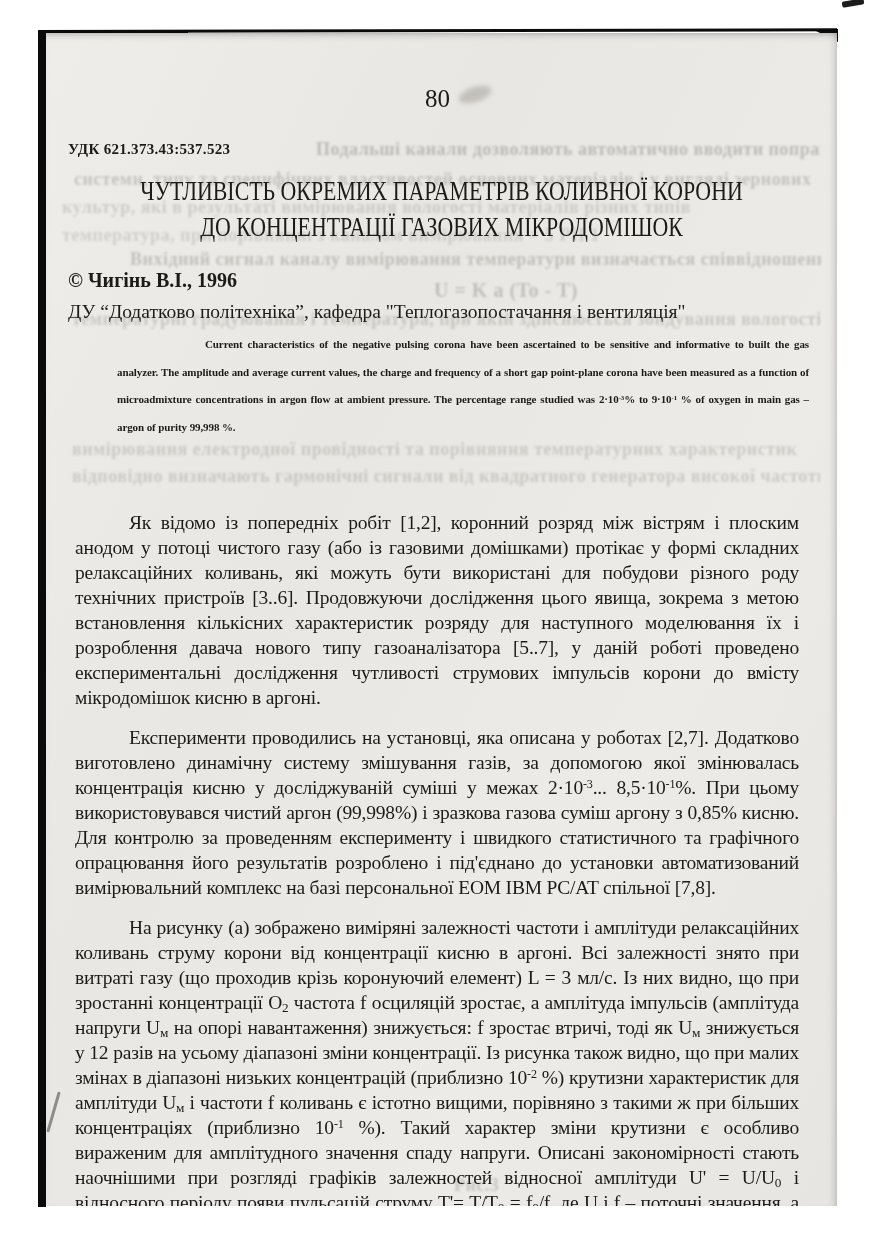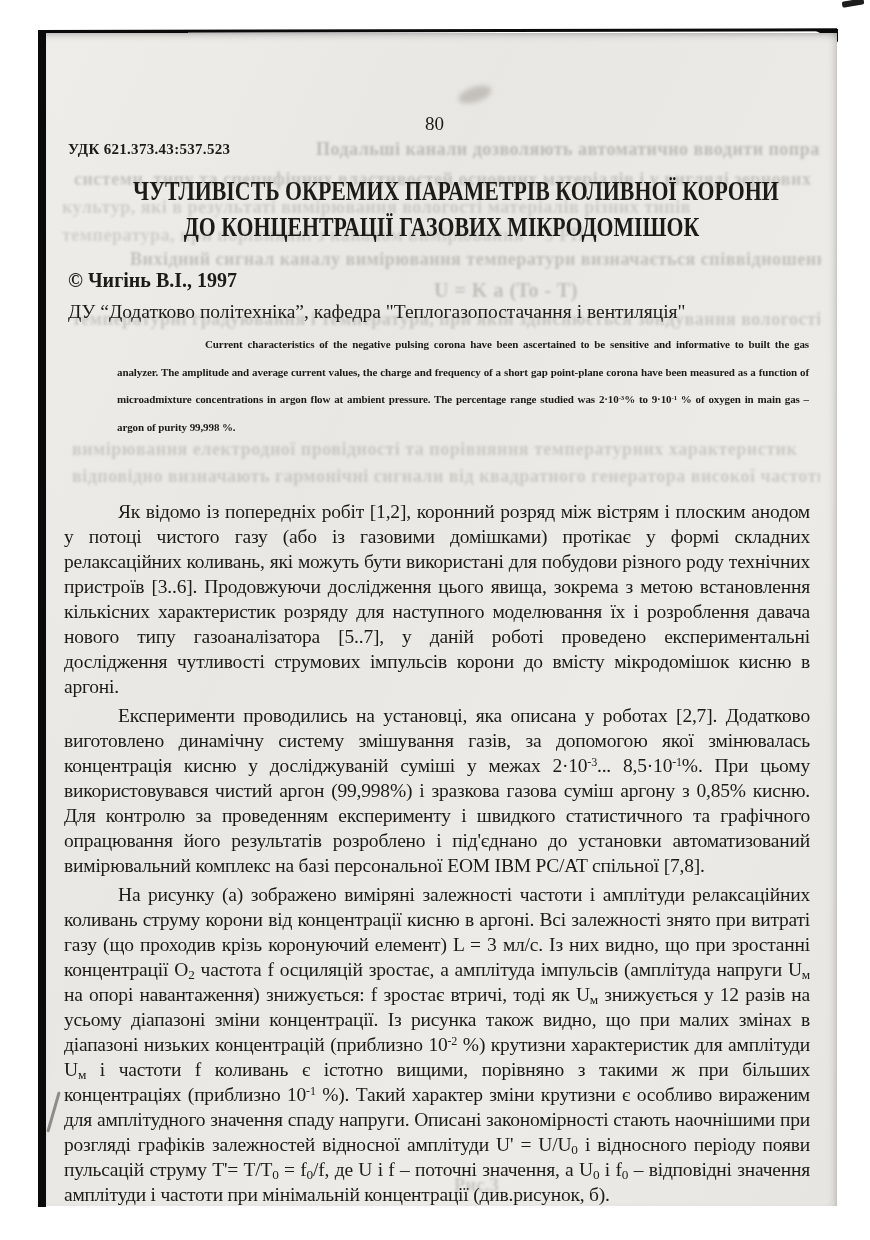--- a/index.html
+++ b/index.html
@@ -40,40 +40,40 @@
   .b3{top:192px;left:16px;width:762px;opacity:.6;}
   .b4{top:216px;left:84px;width:692px;opacity:.9;}
   .b5{top:246px;left:388px;width:280px;opacity:.9;font-size:20px;}
   .b6{top:276px;left:26px;width:748px;opacity:.75;}
   .b7{top:406px;left:26px;width:748px;opacity:.7;}
   .b8{top:433px;left:26px;width:748px;opacity:.7;}
   .b9{top:1142px;left:408px;width:120px;opacity:.8;}
 
   .content{position:relative;z-index:2;}
 
-  .page-number{position:absolute;left:379px;top:52px;font-size:19px;margin-top:28px;}
+  .page-number{position:absolute;left:379px;top:52px;font-size:25px;}
   .smudge{position:absolute;left:412px;top:54px;width:34px;height:15px;border-radius:50%;
     background:rgba(110,104,96,.30);filter:blur(2.5px);transform:rotate(-18deg);}
 
   .udc{position:absolute;left:22px;top:108px;font-size:15px;font-weight:bold;letter-spacing:.3px;}
 
   .title{position:absolute;left:0;top:140px;width:791px;text-align:center;
-    font-weight:bold;font-size:28px;line-height:36px;}
+    font-weight:normal;font-size:28px;line-height:36px;}
   .title .tline{transform:scaleX(.78);transform-origin:50% 50%;white-space:nowrap;}
 
   .copyright{position:absolute;left:22px;top:236px;font-size:20px;font-weight:bold;}
   .affiliation{position:absolute;left:22px;top:268px;font-size:19.5px;}
 
   .abstract{position:absolute;left:71px;top:298px;width:692px;
     font-size:11px;font-weight:bold;line-height:27.5px;text-align:justify;
     text-indent:88px;letter-spacing:-.1px;}
 
   .body-text{position:absolute;left:14px;top:462px;width:754px;
     font-size:19.5px;line-height:25px;text-align:justify;letter-spacing:-.2px;}
-  .body-text p{margin:4px;text-indent:54px;}
+  .body-text p{margin:15px;text-indent:54px;}
 
   .sup{font-size:.62em;position:relative;top:-.5em;line-height:0;}
   .sub{font-size:.68em;position:relative;top:.22em;line-height:0;}
 
   .scratch{position:absolute;left:6px;top:1058px;width:3px;height:42px;background:#8f8d89;
     transform:rotate(16deg);border-radius:2px;z-index:3;}
 </style>
 </head>
 <body>
 
@@ -102,21 +102,21 @@
       <div class="page-number">80</div>
       <div class="smudge"></div>
 
       <div class="udc">УДК 621.373.43:537.523</div>
 
       <div class="title">
         <div class="tline">ЧУТЛИВІСТЬ ОКРЕМИХ ПАРАМЕТРІВ КОЛИВНОЇ КОРОНИ</div>
         <div class="tline">ДО КОНЦЕНТРАЦІЇ ГАЗОВИХ МІКРОДОМІШОК</div>
       </div>
 
-      <div class="copyright">© Чигінь В.І., 1997</div>
+      <div class="copyright">© Чигінь В.І., 1996</div>
       <div class="affiliation">ДУ “Додатково політехніка”, кафедра "Теплогазопостачання і вентиляція"</div>
 
       <div class="abstract"><span>Current characteristics of the negative pulsing corona have been ascertained to be sensitive and informative to built the gas analyzer. The amplitude and average current values, the charge and frequency of a short gap point-plane corona have been measured as a function of microadmixture concentrations in argon flow at ambient pressure. The percentage range studied was 2·10</span><span class="sup">-3</span><span>% to 9·10</span><span class="sup">-1</span><span> % of oxygen in main gas – argon of purity 99,998 %.</span></div>
 
       <div class="body-text">
         <p><span>Як відомо із попередніх робіт [1,2], коронний розряд між вістрям і плоским анодом у потоці чистого газу (або із газовими домішками) протікає у формі складних релаксаційних коливань, які можуть бути використані для побудови різного роду технічних пристроїв [3..6]. Продовжуючи дослідження цього явища, зокрема з метою встановлення кількісних характеристик розряду для наступного моделювання їх і розроблення давача нового типу газоаналізатора [5..7], у даній роботі проведено експериментальні дослідження чутливості струмових імпульсів корони до вмісту мікродомішок кисню в аргоні.</span></p>
         <p><span>Експерименти проводились на установці, яка описана у роботах [2,7]. Додатково виготовлено динамічну систему змішування газів, за допомогою якої змінювалась концентрація кисню у досліджуваній суміші у межах 2·10</span><span class="sup">-3</span><span>... 8,5·10</span><span class="sup">-1</span><span>%. При цьому використовувався чистий аргон (99,998%) і зразкова газова суміш аргону з 0,85% кисню. Для контролю за проведенням експерименту і швидкого статистичного та графічного опрацювання його результатів розроблено і під'єднано до установки автоматизований вимірювальний комплекс на базі персональної ЕОМ IBM PC/AT спільної [7,8].</span></p>
         <p><span>На рисунку (а) зображено виміряні залежності частоти і амплітуди релаксаційних коливань струму корони від концентрації кисню в аргоні. Всі залежності знято при витраті газу (що проходив крізь коронуючий елемент) L = 3 мл/с. Із них видно, що при зростанні концентрації О</span><span class="sub">2</span><span> частота f осциляцій зростає, а амплітуда імпульсів (амплітуда напруги U</span><span class="sub">м</span><span> на опорі навантаження) знижується: f зростає втричі, тоді як U</span><span class="sub">м</span><span> знижується у 12 разів на усьому діапазоні зміни концентрації. Із рисунка також видно, що при малих змінах в діапазоні низьких концентрацій (приблизно 10</span><span class="sup">-2</span><span> %) крутизни характеристик для амплітуди U</span><span class="sub">м</span><span> і частоти f коливань є істотно вищими, порівняно з такими ж при більших  концентраціях (приблизно 10</span><span class="sup">-1</span><span> %). Такий характер зміни крутизни є особливо вираженим для амплітудного значення спаду напруги. Описані закономірності стають наочнішими при розгляді графіків залежностей відносної амплітуди U' = U/U</span><span class="sub">0</span><span> і відносного періоду появи пульсацій струму Т'= Т/Т</span><span class="sub">0</span><span> = f</span><span class="sub">0</span><span>/f, де U і f – поточні значення, а U</span><span class="sub">0</span><span> і f</span><span class="sub">0</span><span> – відповідні значення амплітуди і частоти при мінімальній концентрації (див.рисунок, б).</span></p>
       </div>
     </div>

